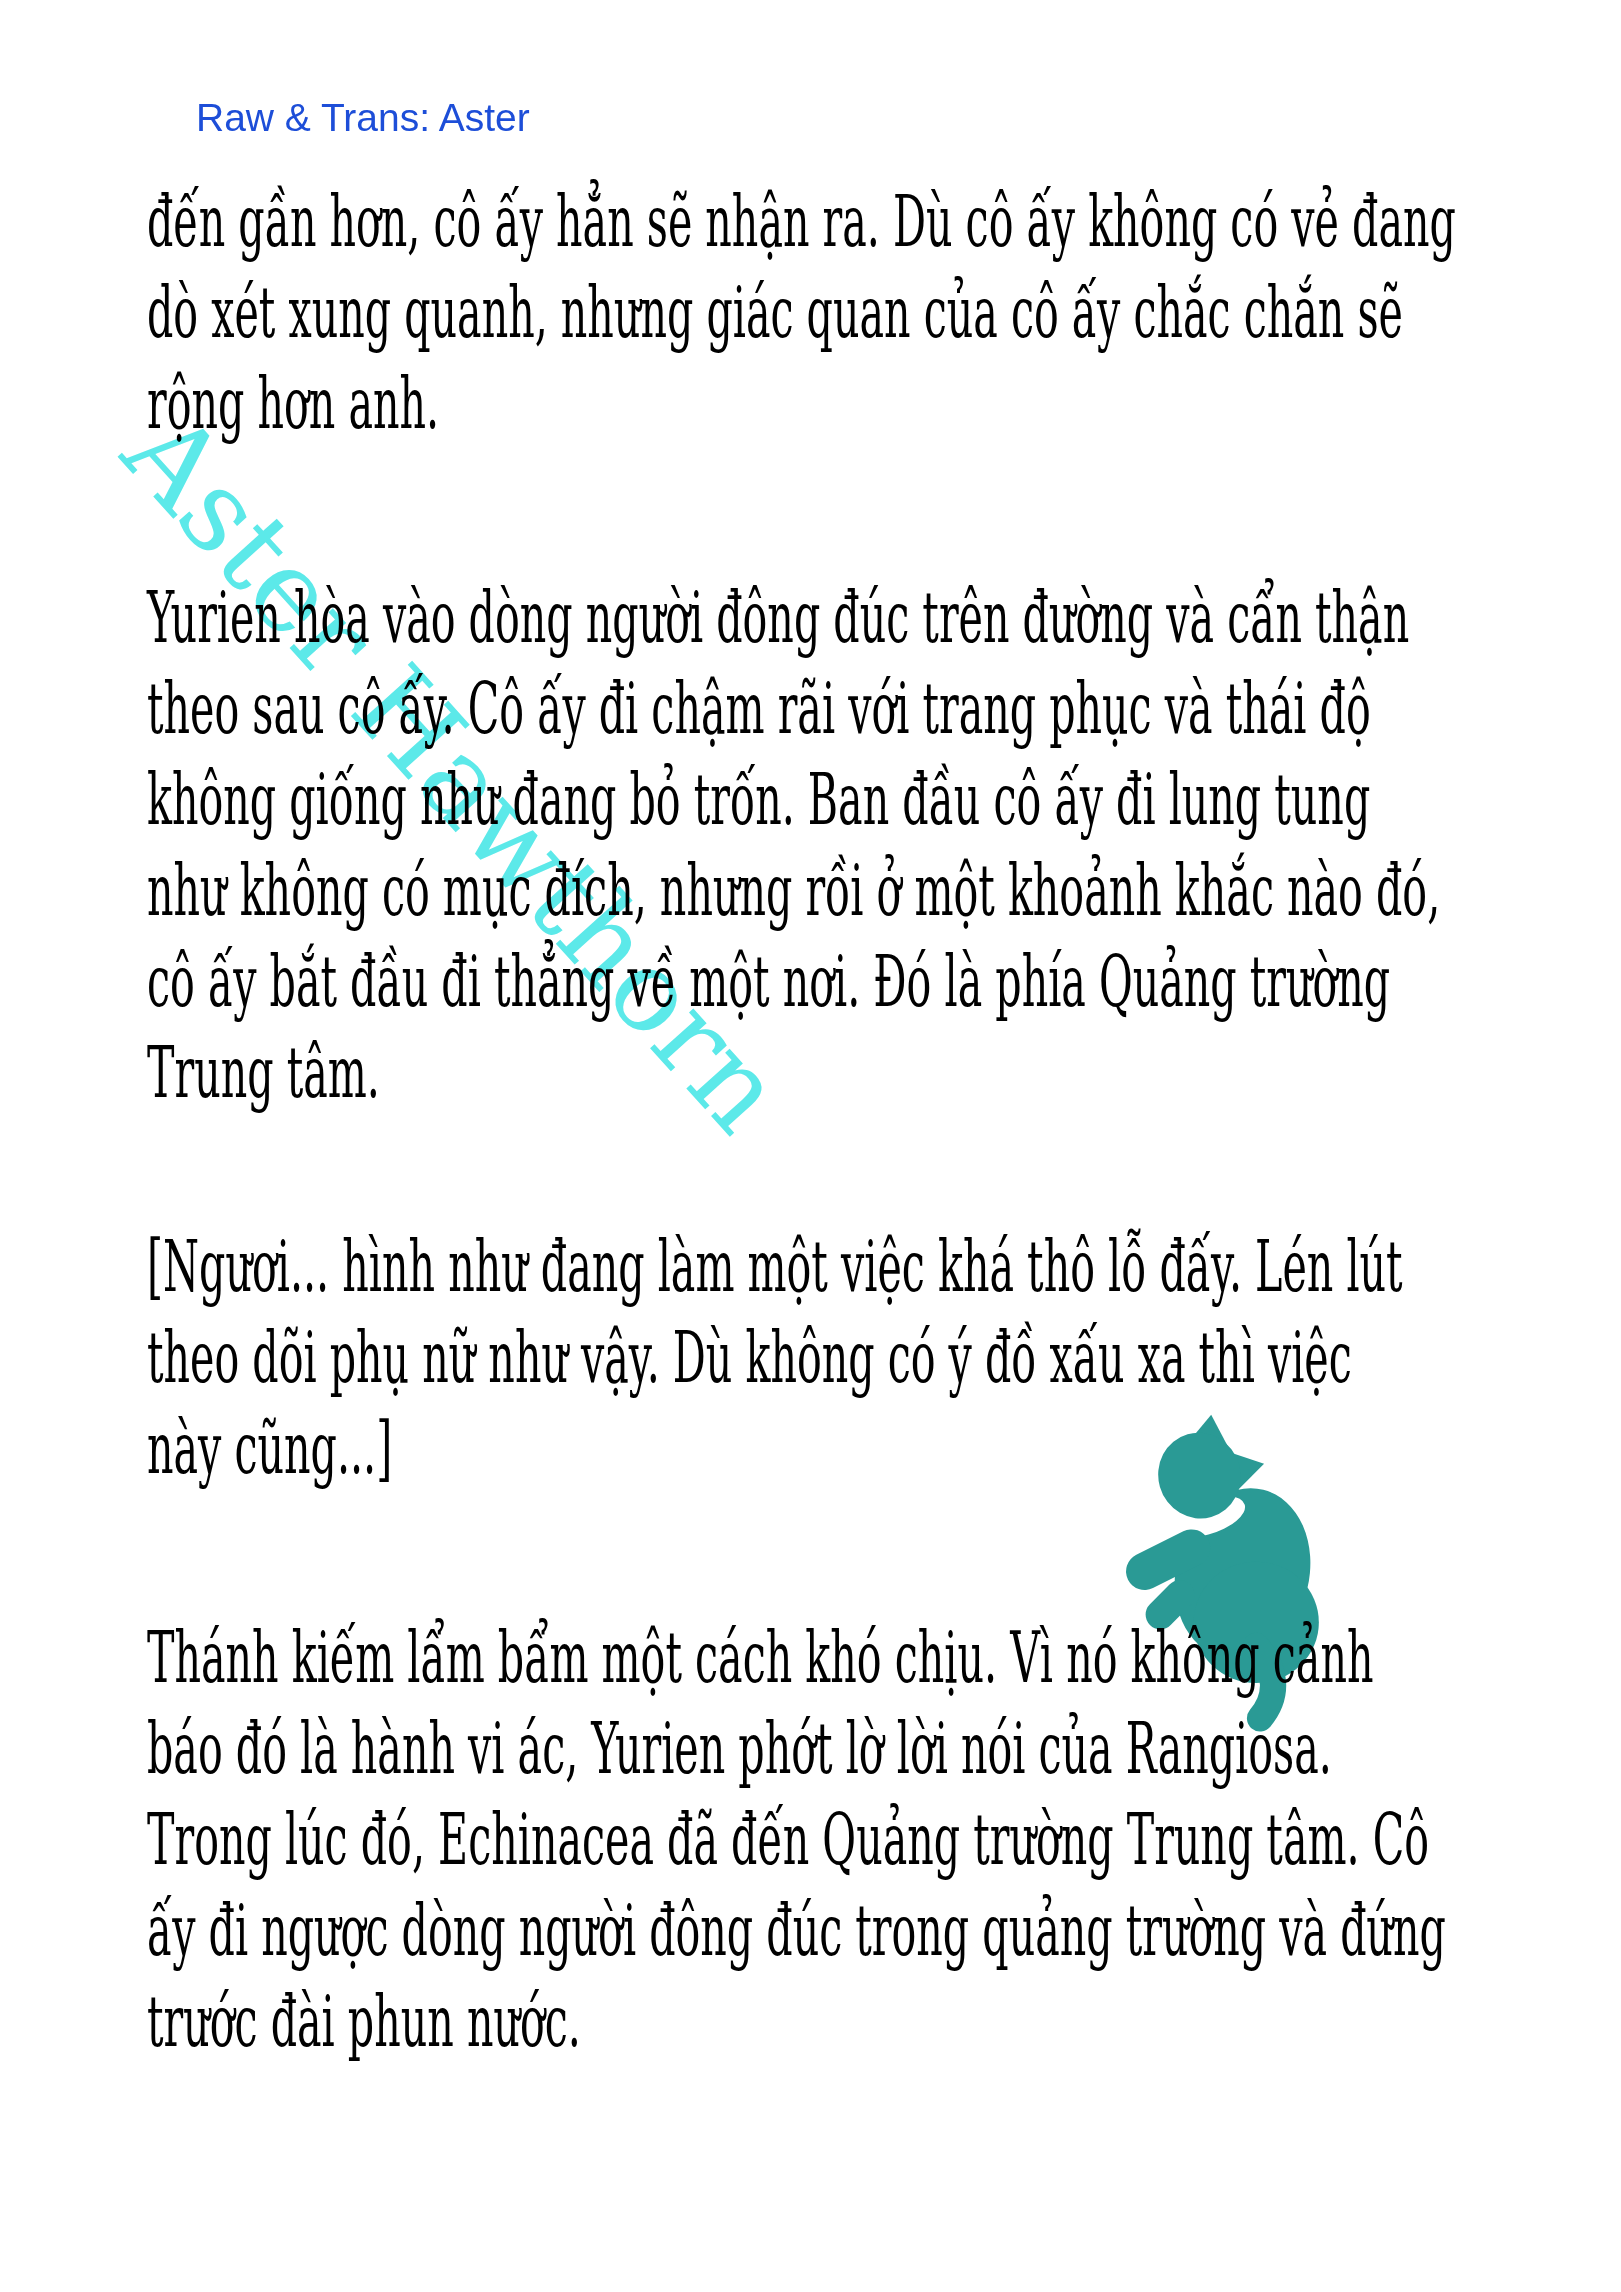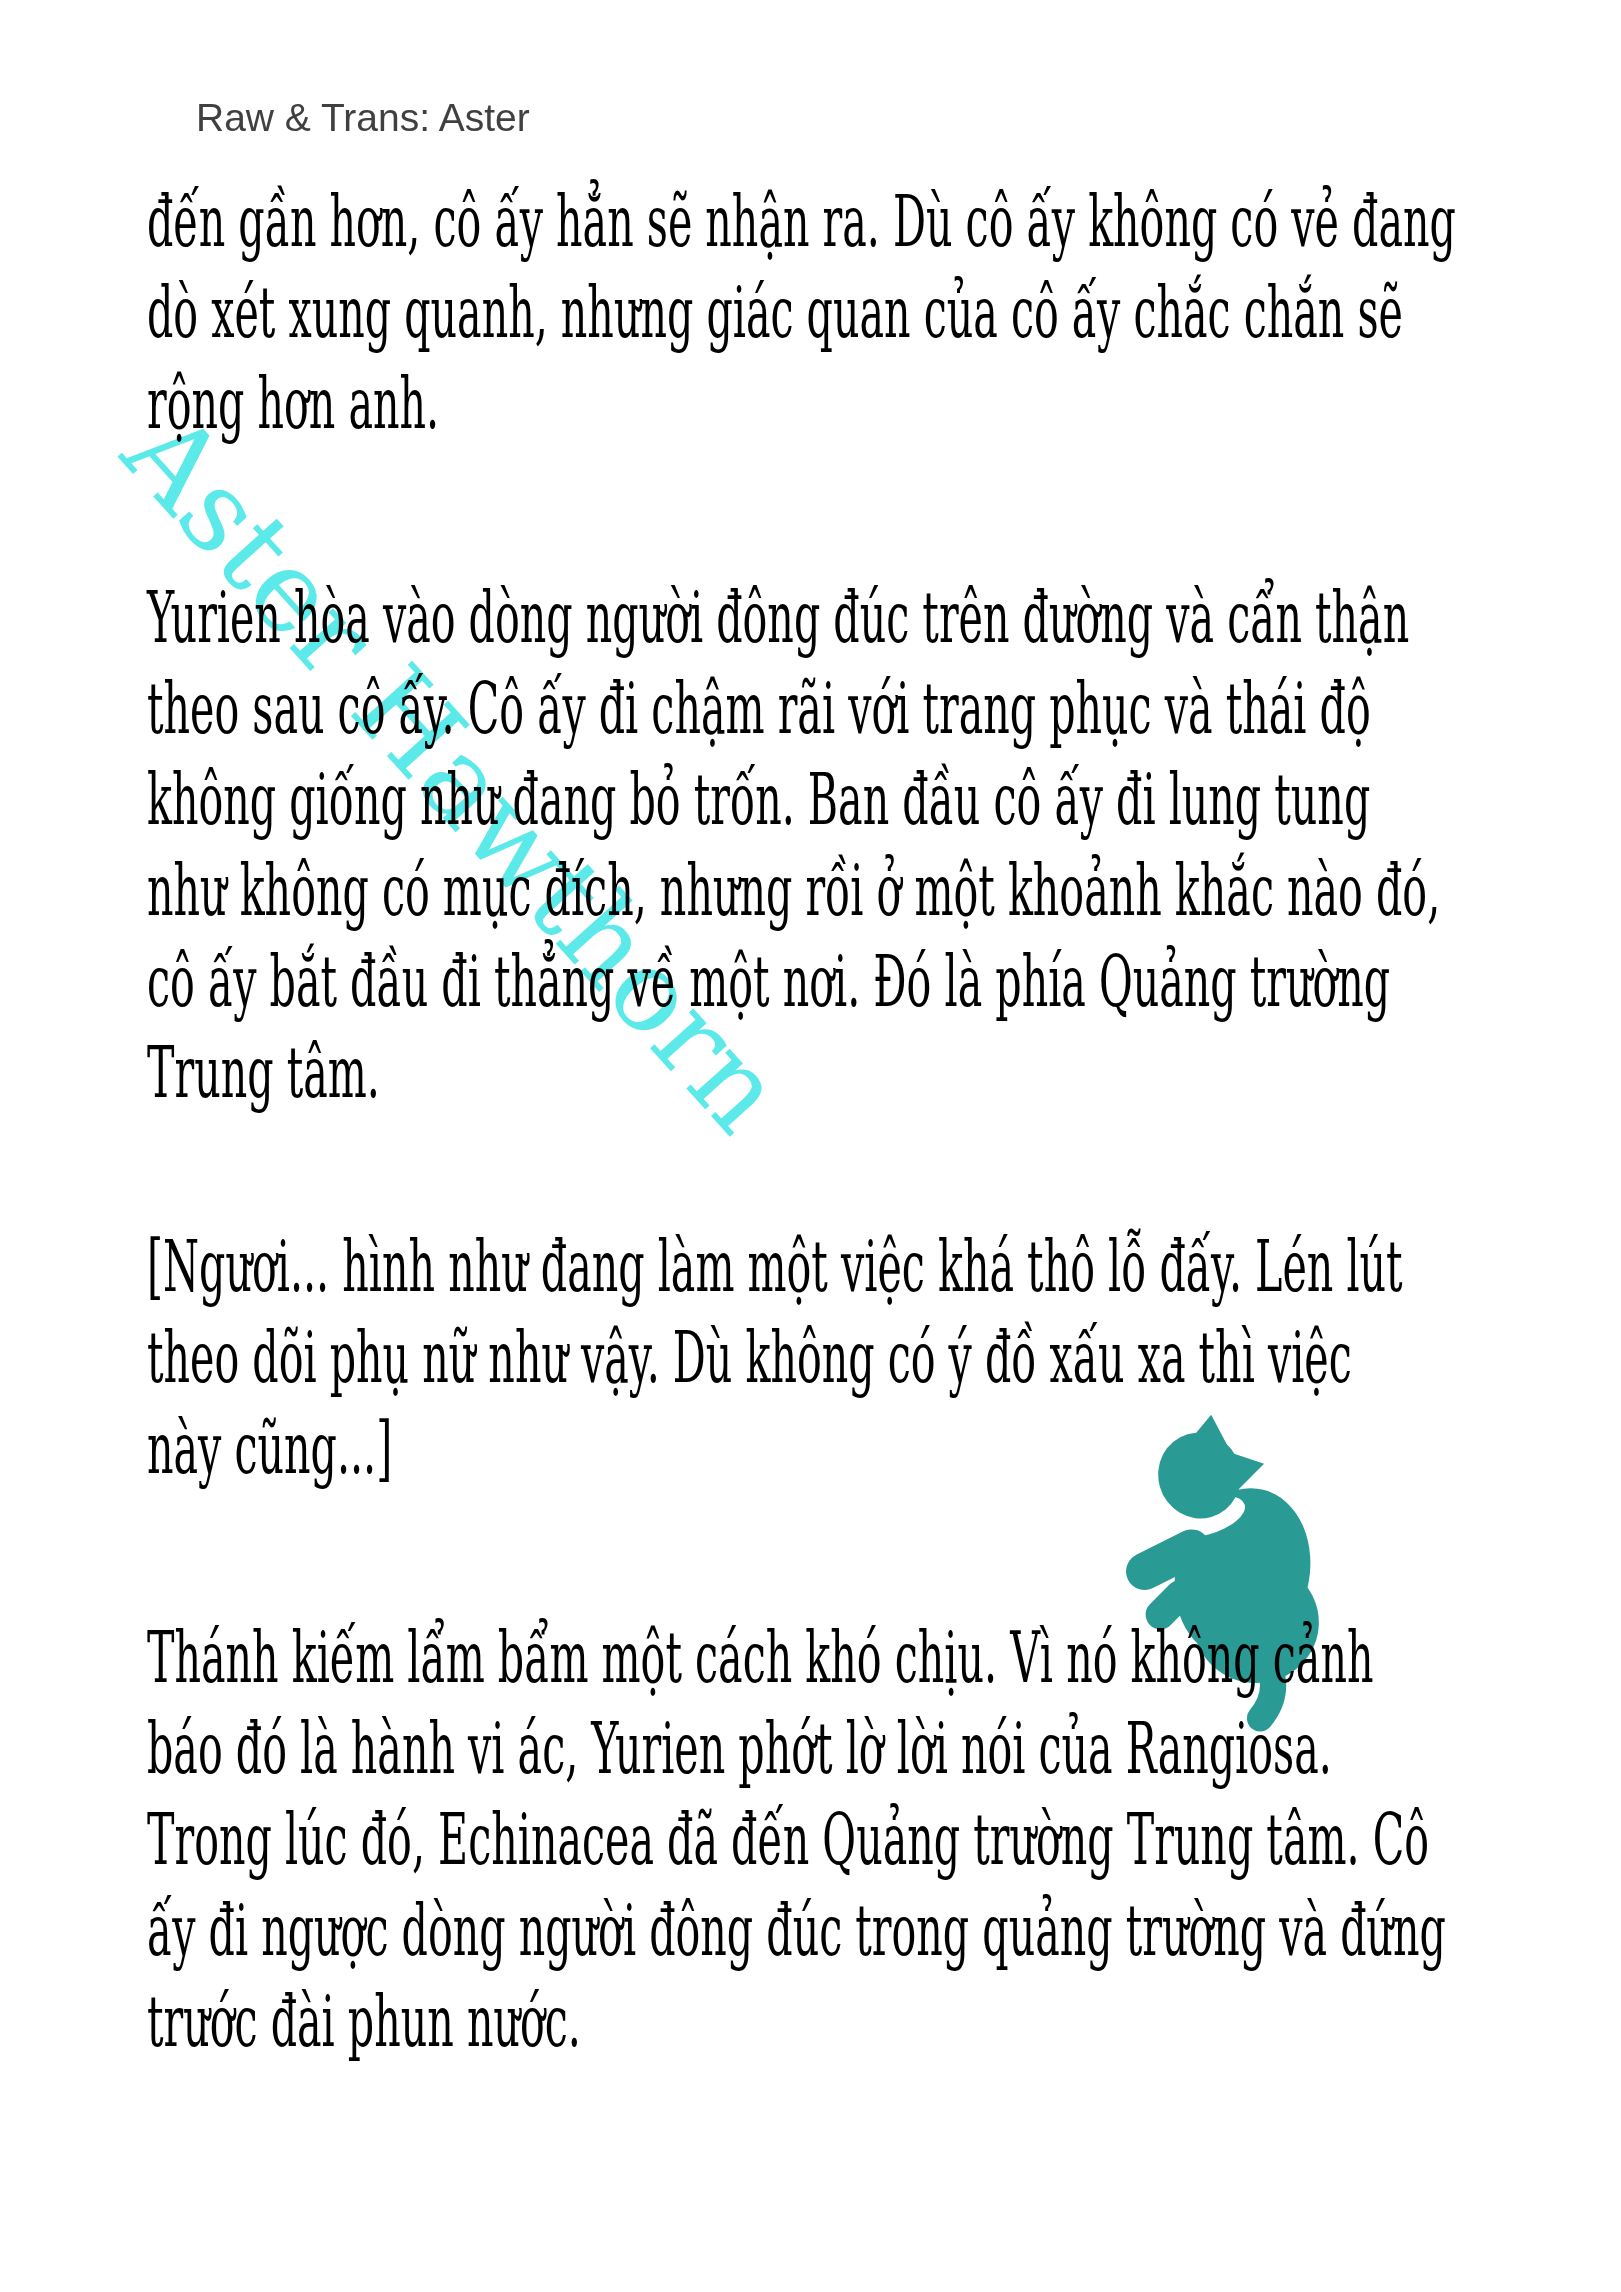--- a/index.html
+++ b/index.html
@@ -10,21 +10,21 @@
     background:#ffffff;
     overflow:hidden;
     font-family:"DejaVu Serif", serif;
   }
   .header{
     position:absolute;
     left:196px;
     top:96px;
     font-family:"Liberation Sans", sans-serif;
     font-size:39px;
-    color:#404040;
+    color:#1d4ed8;
     z-index:3;
     white-space:nowrap;
     text-align:right;
   }
   .watermark{
     position:absolute;
     left:196px;
     top:387px;
     font-family:"DejaVu Serif", serif;
     font-size:113px;

